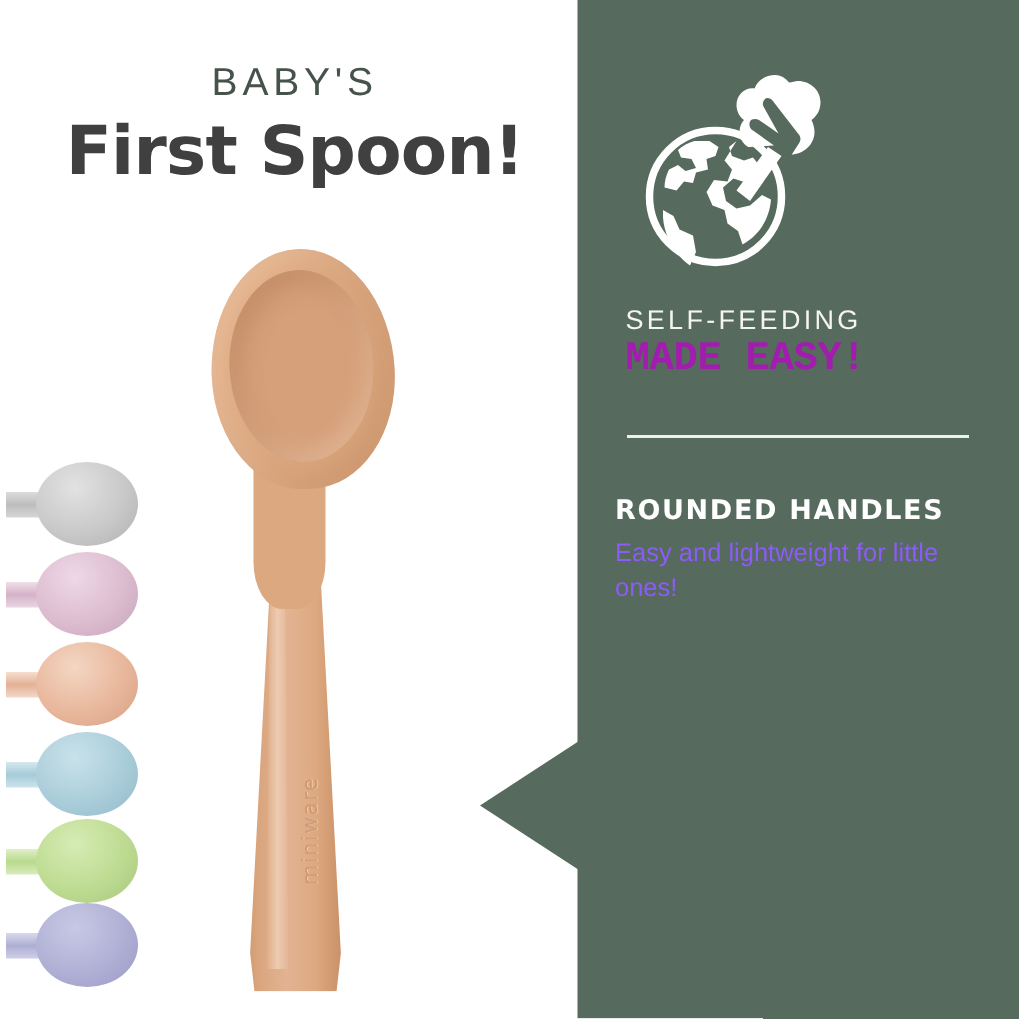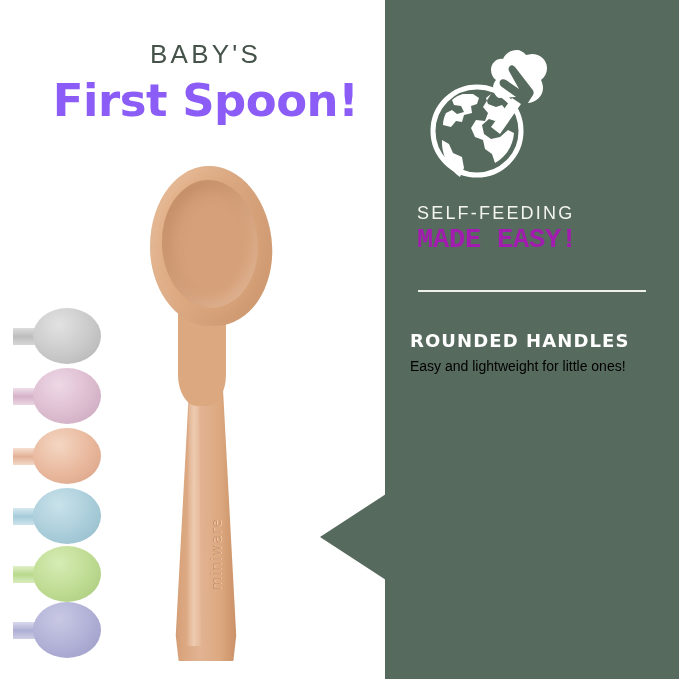--- a/index.html
+++ b/index.html
@@ -14,21 +14,21 @@
     position: relative;
     width: 679px;
     height: 679px;
     overflow: hidden;
     background: #ffffff;
   }
 
   
   .left-panel {
     position: absolute;
-    left: 13px; top: 0;
+    left: 4px; top: 0;
     width: 385px; height: 679px;
     background: #ffffff;
     overflow: hidden;
   }
   .headline-block {
     position: absolute;
     left: 0; top: 40px;
     width: 385px;
     text-align: center;
   }
@@ -38,21 +38,21 @@
     font-weight: 400;
     letter-spacing: 3.2px;
     color: #46534a;
     line-height: 1.1;
   }
   .headline-large {
     font-family: "DejaVu Sans", sans-serif;
     font-size: 45px;
     font-weight: bold;
     letter-spacing: -0.5px;
-    color: #8b5cf6;
+    color: #404040;
     line-height: 1.15;
     margin-top: 6px;
   }
 
   
   .strip-spoon {
     position: absolute;
     left: -62px;
     width: 150px;
     height: 56px;
@@ -196,23 +196,23 @@
     font-family: "DejaVu Sans", sans-serif;
     font-size: 18px;
     font-weight: bold;
     letter-spacing: 1.1px;
     color: #ffffff;
     line-height: 1.2;
     margin-bottom: 5px;
   }
   .feature-body {
     font-family: "Liberation Sans", sans-serif;
-    font-size: 14px;
+    font-size: 17px;
     font-weight: 400;
-    color: #000000;
+    color: #8b5cf6;
     line-height: 1.38;
   }
 </style>
 </head>
 <body>
 
 <div id="poster">
 
   <div class="left-panel">
 

